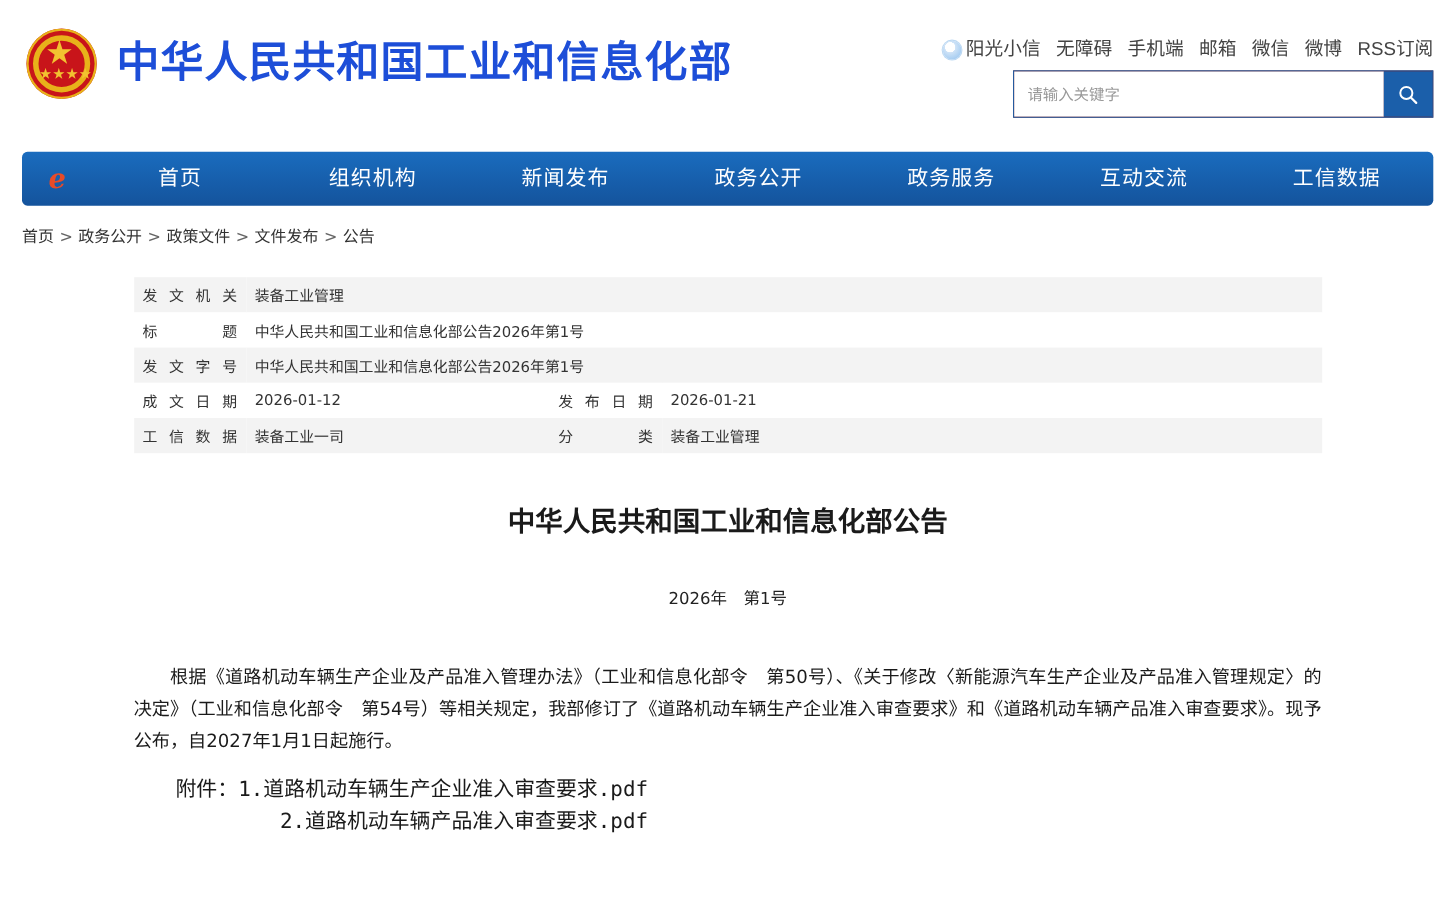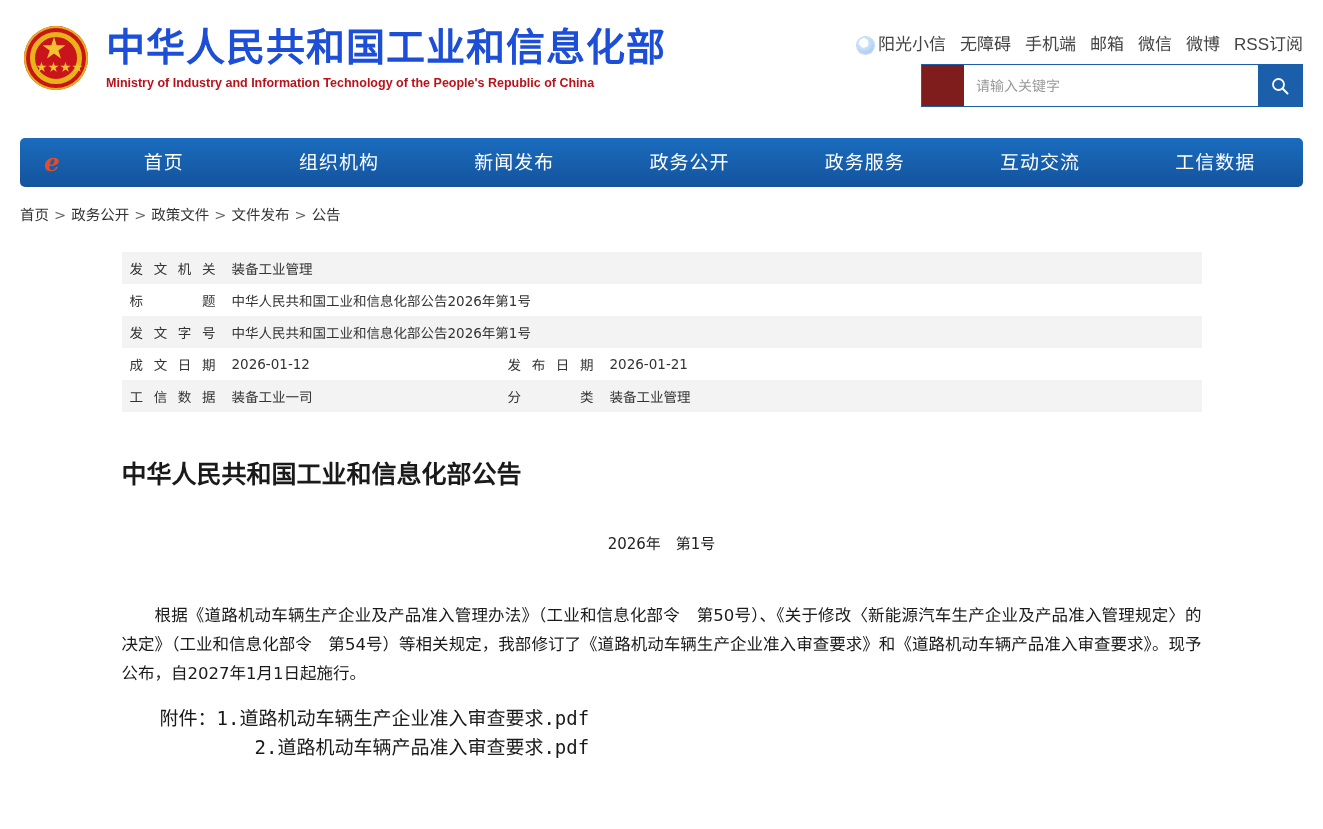--- a/index.html
+++ b/index.html
@@ -130,21 +130,20 @@
     position: absolute;
     right: 20px;
     top: 64px;
     width: 382px;
     height: 43px;
     border: 1px solid #1b5faa;
     box-sizing: border-box;
     display: flex;
     align-items: stretch;
     background: #7f1d1d;
-    padding-left: 42px;
   }
   .searchbox input {
     flex: 1 1 auto;
     border: none;
     outline: none;
     padding: 0 12px;
     font-size: 14px;
     color: #333;
     font-family: "Liberation Sans", sans-serif;
   }
@@ -238,21 +237,21 @@
     text-align: justify;
     text-align-last: justify;
     color: #333;
     white-space: nowrap;
   }
   .meta .val { color: #333; }
   .col-a { width: 260px; }
 
   
   .doc-title {
-    text-align: left;
+    text-align: center;
     font-size: 25px;
     font-weight: bold;
     color: #1a1a1a;
     font-family: "DejaVu Sans", "Liberation Sans", sans-serif;
     margin-top: 42px;
   }
   .doc-number {
     text-align: center;
     font-size: 15px;
     color: #222;
@@ -289,21 +288,20 @@
 
   <div class="brand">
     <div class="emblem">
       <div class="circle"></div>
       <div class="gear"></div>
       <div class="star"></div>
       <div class="stars-small">★★★★</div>
     </div>
     <div class="brand-text">
       <div class="brand-cn">中华人民共和国工业和信息化部</div>
-      <div class="brand-en">Ministry of Industry and Information Technology of the People's Republic of China</div>
     </div>
   </div>
 
   <div class="toplinks">
     <span class="sun-icon"></span>
     <a class="first-link" href="#">阳光小信</a>
     <a href="#">无障碍</a>
     <a href="#">手机端</a>
     <a href="#">邮箱</a>
     <a href="#">微信</a>

